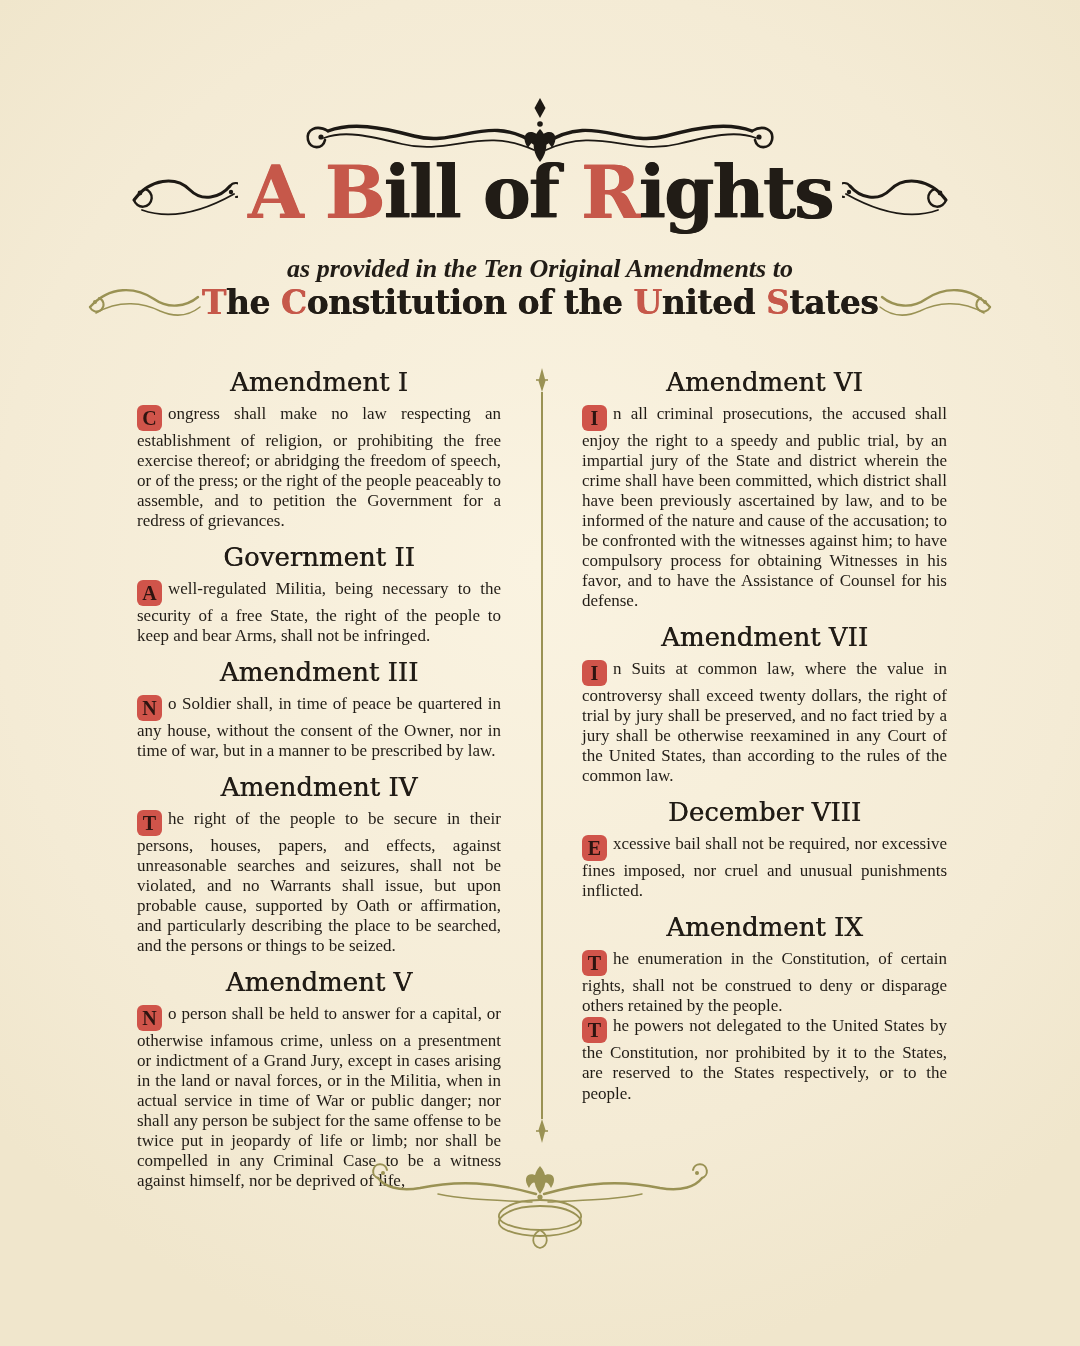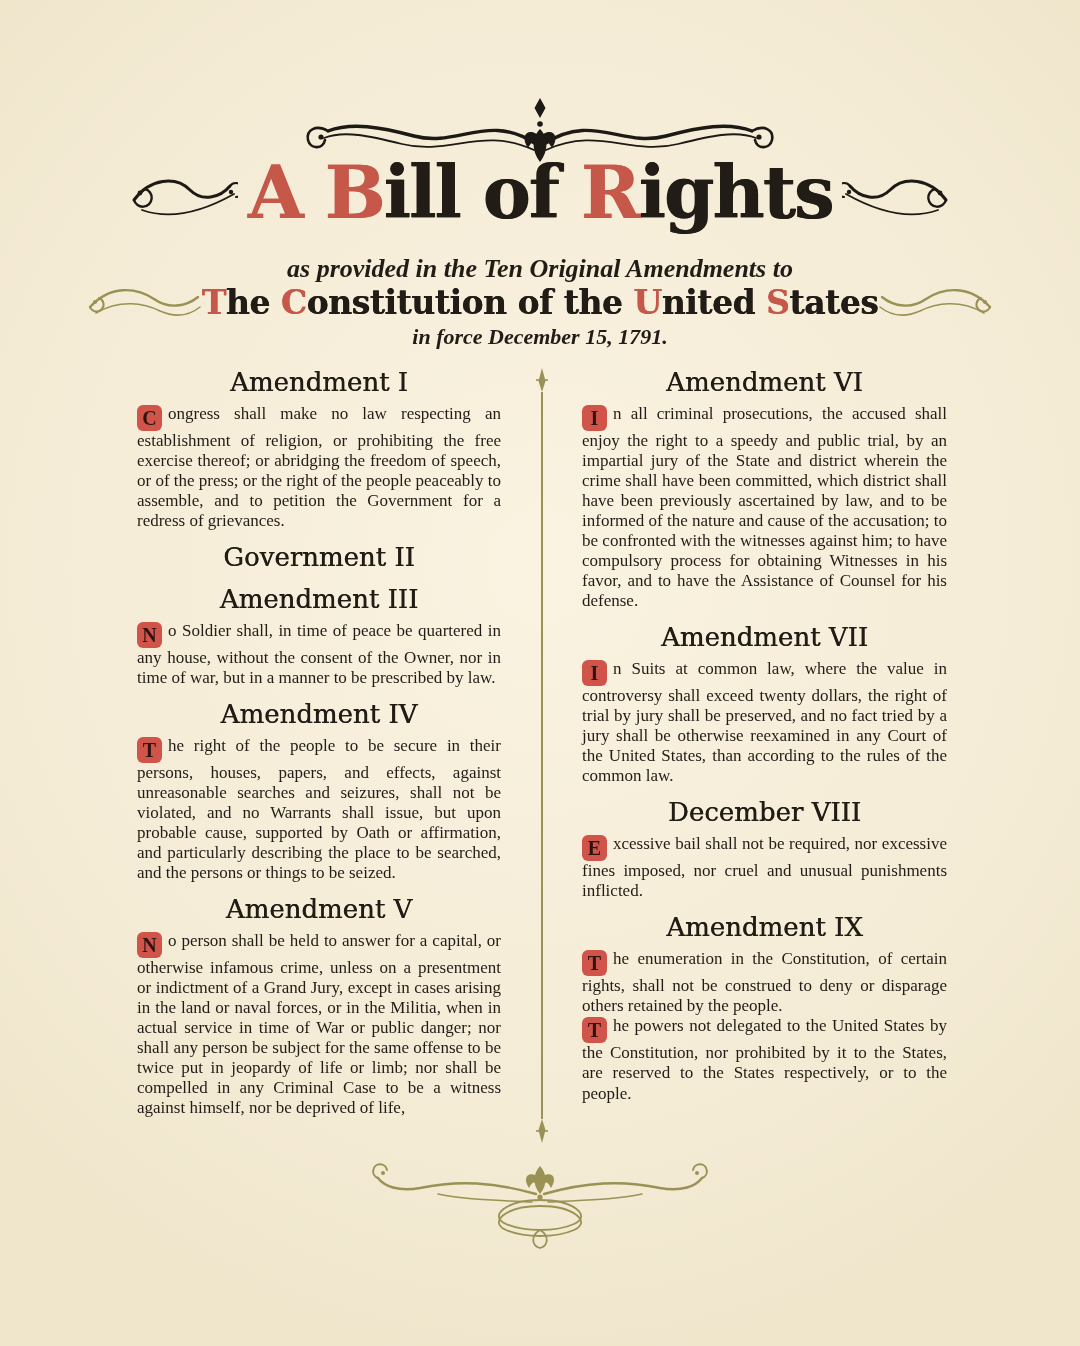--- a/index.html
+++ b/index.html
@@ -133,27 +133,27 @@
     <span>
       <svg width="118" height="46" viewBox="0 0 118 46" fill="none" stroke="#9a9254" stroke-linecap="round" transform="scale(-1,1)">
         <path d="M6,28 C26,6 52,8 70,20 C84,30 102,28 114,18" stroke-width="2.4"></path>
         <path d="M6,28 a7,7 0 1 0 9,-9" stroke-width="2"></path>
         <circle cx="11" cy="23" r="2" fill="#9a9254" stroke="none"></circle>
         <path d="M12,34 C36,20 60,24 76,32 C92,39 106,36 116,28" stroke-width="1.5"></path>
       </svg>
     </span>
   </div>
 
-  <div class="date-line">in force December 15, 1791.</div>
 
   <div class="content">
     <div class="col left">
         <h2 class="amendment-heading">Amendment I</h2>
         <p class="amendment-text"><span class="dropcap">C</span>ongress shall make no law respecting an establishment of religion, or prohibiting the free exercise thereof; or abridging the freedom of speech, or of the press; or the right of the people peaceably to assemble, and to petition the Government for a redress of grievances.</p>
         <h2 class="amendment-heading">Government II</h2>
+        <p class="amendment-text"><span class="dropcap">A</span>well-regulated Militia, being necessary to the security of a free State, the right of the people to keep and bear Arms, shall not be infringed.</p>
         <h2 class="amendment-heading">Amendment III</h2>
         <p class="amendment-text"><span class="dropcap">N</span>o Soldier shall, in time of peace be quartered in any house, without the consent of the Owner, nor in time of war, but in a manner to be prescribed by law.</p>
         <h2 class="amendment-heading">Amendment IV</h2>
         <p class="amendment-text"><span class="dropcap">T</span>he right of the people to be secure in their persons, houses, papers, and effects, against unreasonable searches and seizures, shall not be violated, and no Warrants shall issue, but upon probable cause, supported by Oath or affirmation, and particularly describing the place to be searched, and the persons or things to be seized.</p>
         <h2 class="amendment-heading">Amendment V</h2>
         <p class="amendment-text"><span class="dropcap">N</span>o person shall be held to answer for a capital, or otherwise infamous crime, unless on a presentment or indictment of a Grand Jury, except in cases arising in the land or naval forces, or in the Militia, when in actual service in time of War or public danger; nor shall any person be subject for the same offense to be twice put in jeopardy of life or limb; nor shall be compelled in any Criminal Case to be a witness against himself, nor be deprived of life,</p>
       </div>
     <div class="gutter">
       <svg width="14" height="24" viewBox="0 0 14 24">
         <path d="M7,0 L10.5,13 L7,24 L3.5,13 Z" fill="#9a9254"></path>

